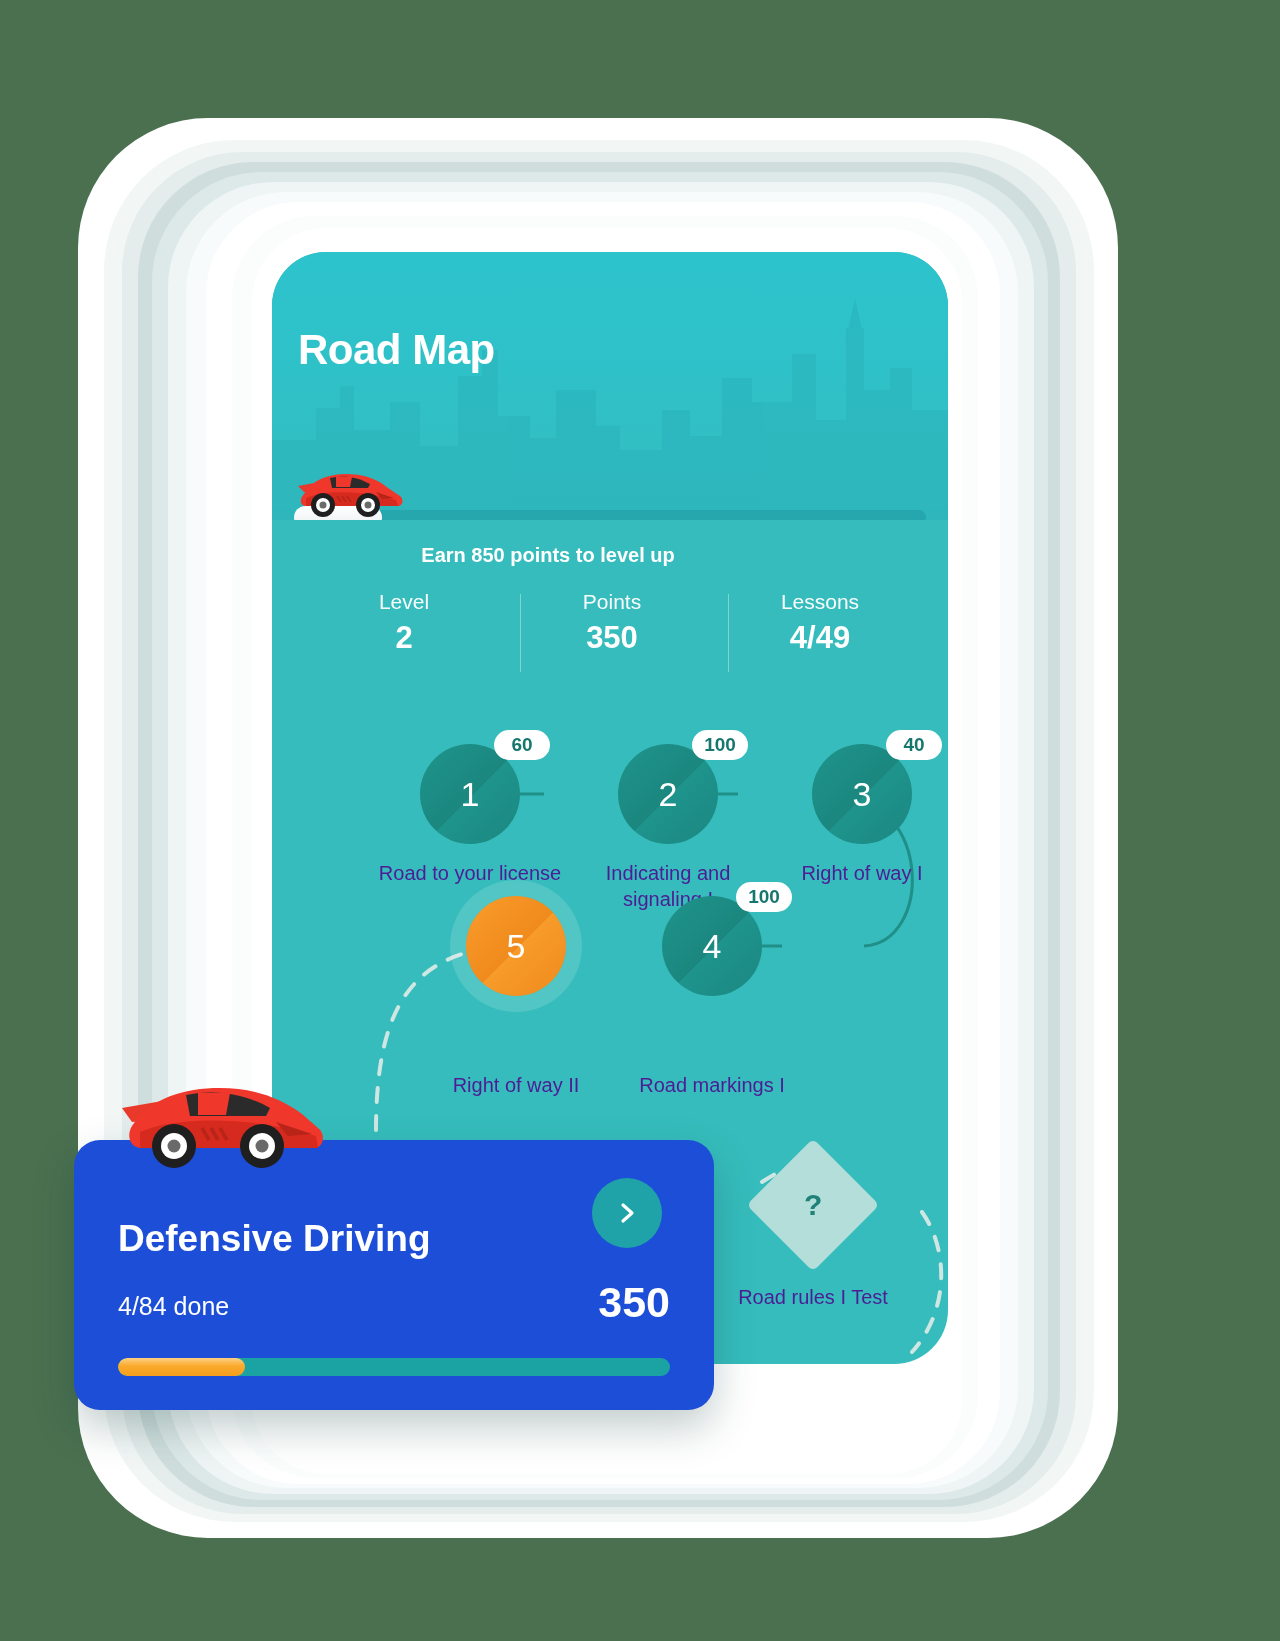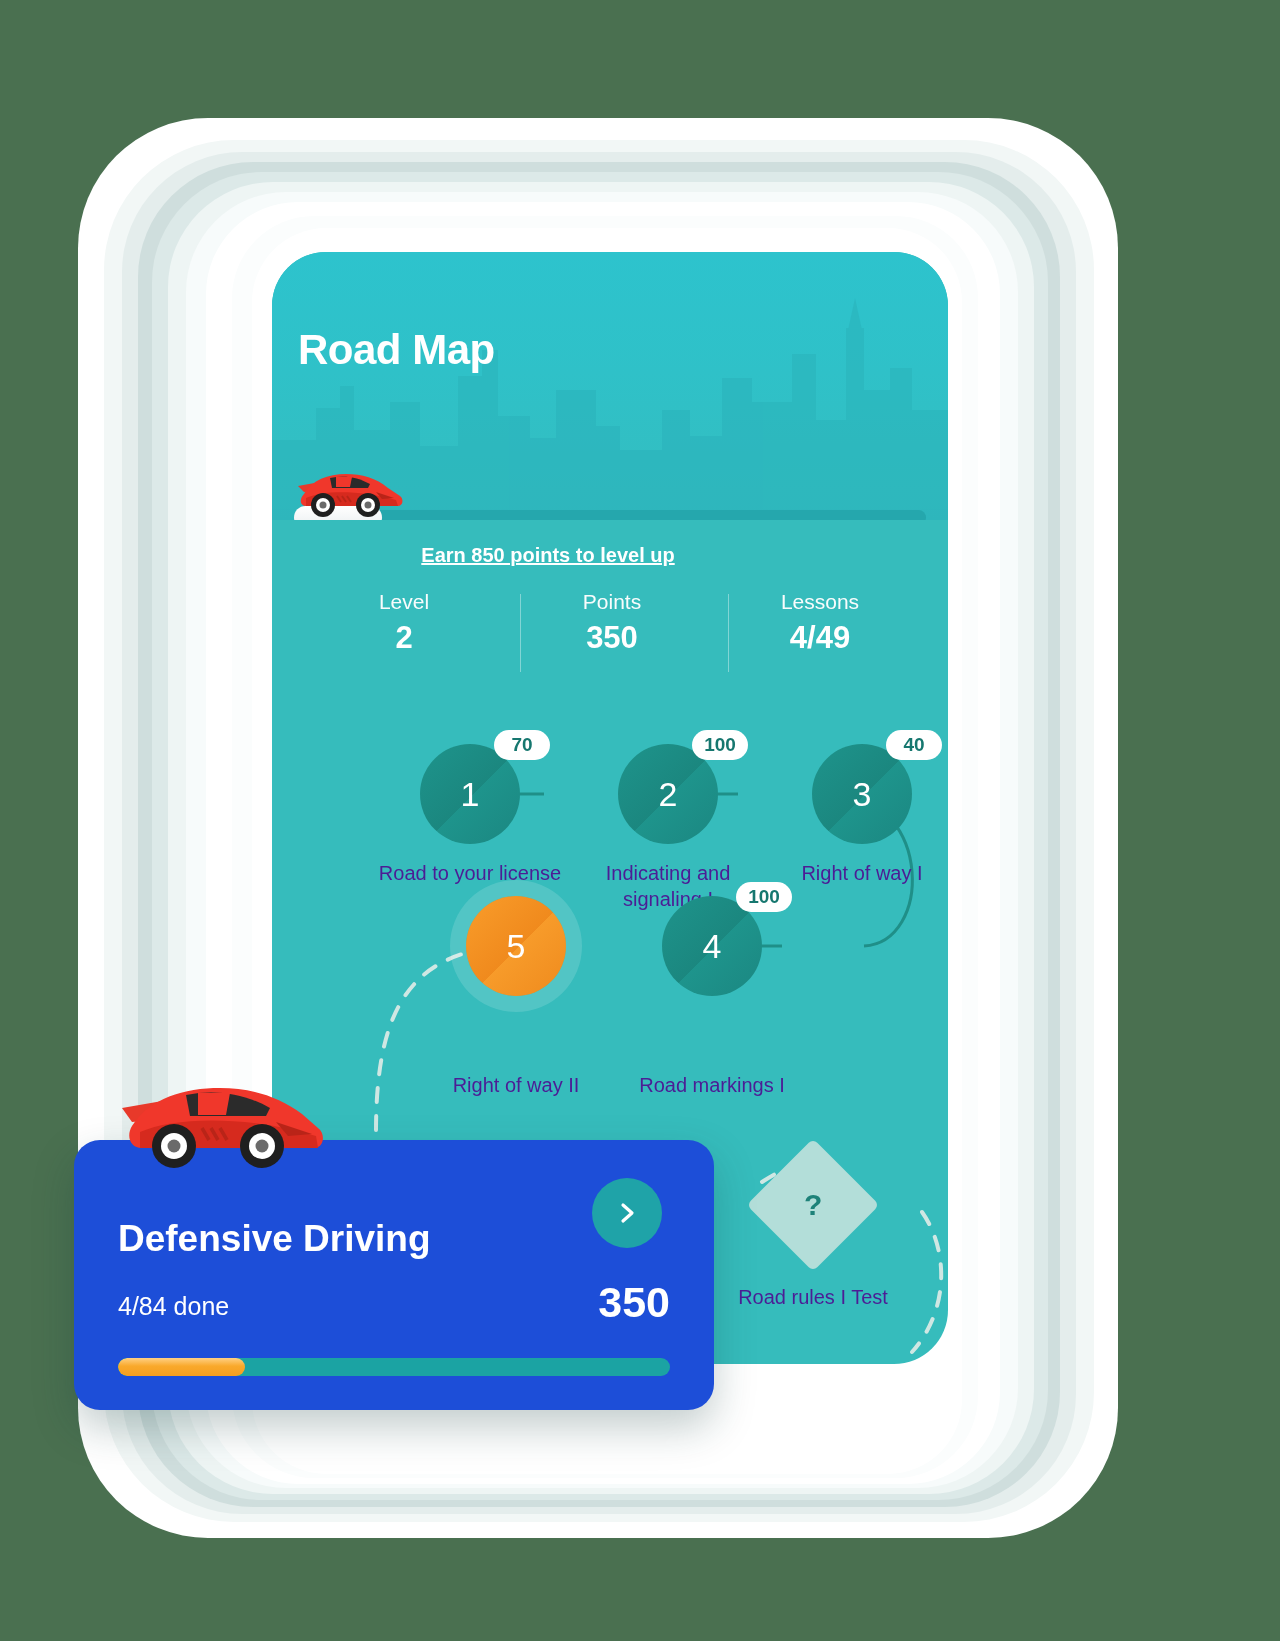--- a/index.html
+++ b/index.html
@@ -93,21 +93,20 @@
   .car-top { position: absolute; left: 18px; top: -34px; width: 116px; height: 52px; }
 
   .level-caption {
     position: absolute;
     left: 0; top: 292px;
     width: 552px;
     text-align: center;
     color: #ffffff;
     font-size: 20px;
     font-weight: bold;
-    text-decoration: underline;
   }
 
   
   .stats {
     position: absolute;
     left: 40px; top: 338px;
     width: 600px; height: 86px;
     display: flex;
     gap: 24px;
   }
@@ -340,21 +339,21 @@
       </g>
       <g fill="none" stroke="#cfe7e3" stroke-width="4" stroke-dasharray="14 14" stroke-linecap="round">
         <path d="M244 254 C130 256 104 330 104 440"></path>
         <path d="M490 490 C520 470 540 468 560 480"></path>
         <path d="M650 520 C678 560 676 620 640 660"></path>
       </g>
     </svg>
 
     <div class="node" style="left:148px; top:52px;">
       <span>1</span>
-      <span class="badge">70</span>
+      <span class="badge">60</span>
     </div>
     <div class="node-label" style="left:103px; top:168px;">Road to your license</div>
 
     <div class="node" style="left:346px; top:52px;">
       <span>2</span>
       <span class="badge">100</span>
     </div>
     <div class="node-label" style="left:301px; top:168px;">Indicating and signaling I</div>
 
     <div class="node" style="left:540px; top:52px;">

